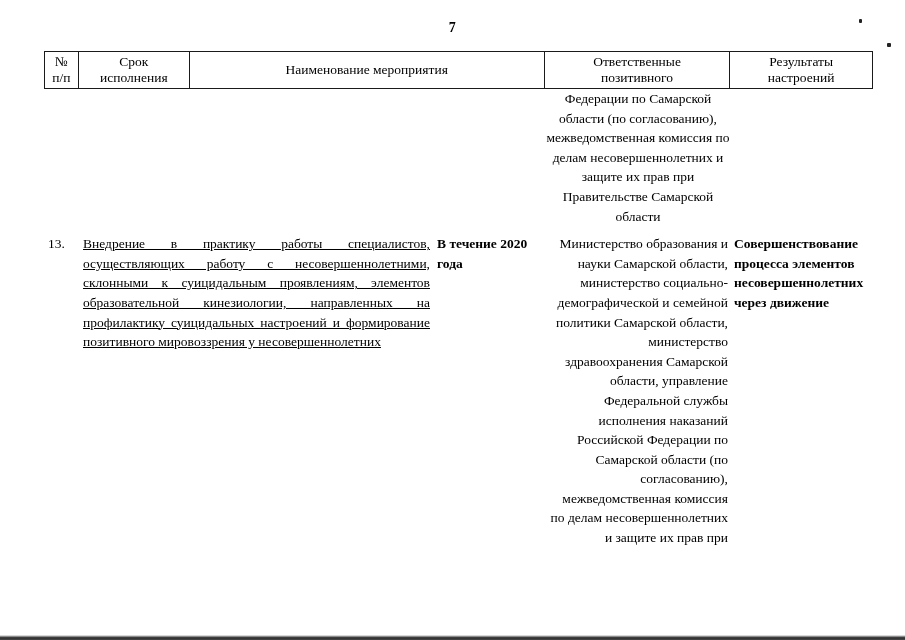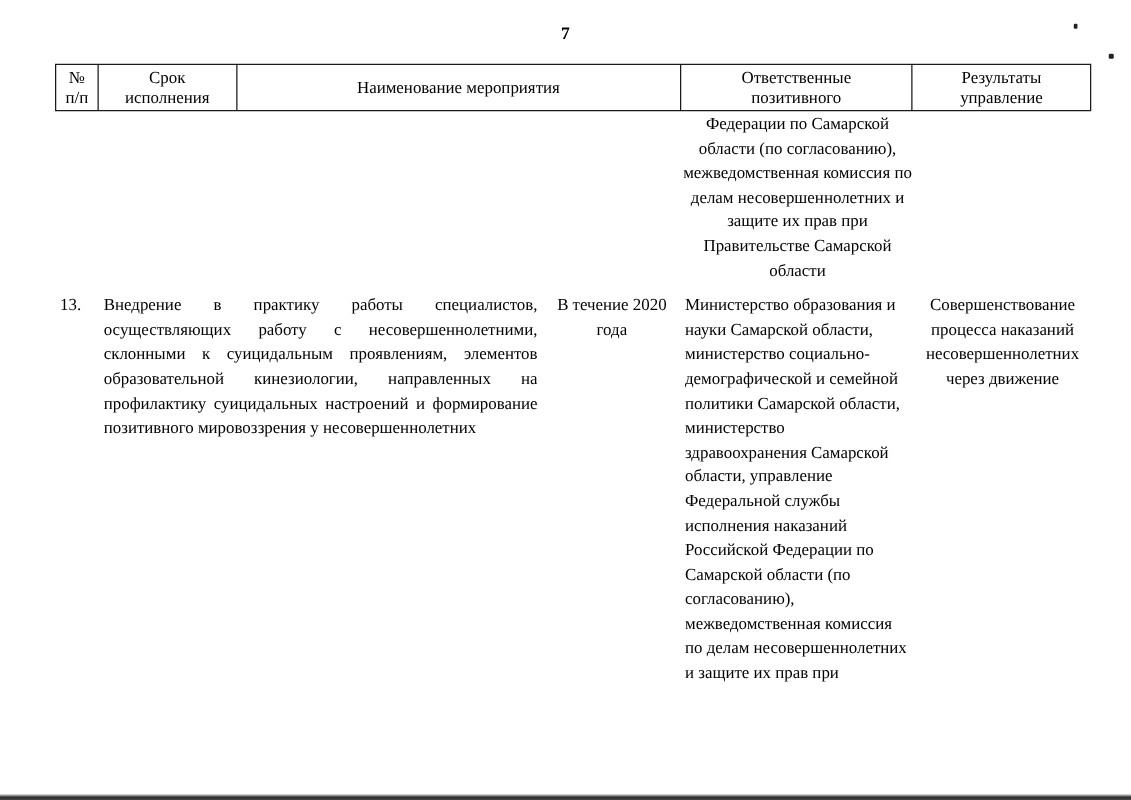--- a/index.html
+++ b/index.html
@@ -82,21 +82,22 @@
     font-size: 13.5px;
   }
   .cell-measure {
     text-align: justify;
     text-align-last: left;
     padding-left: 5px;
     padding-right: 4px;
     hyphens: none;
   }
   .cell-center {
-    text-align: center;
+    text-align: left;
+    font-weight: bold;
   }
 
   
   #continuation-row {
     display: flex;
   }
   #continuation-spacer-a { width: 34px; }
   #continuation-spacer-b { width: 356px; }
   #continuation-spacer-c { width: 111px; }
   #continuation-text {
@@ -104,25 +105,25 @@
     box-sizing: border-box;
     text-align: center;
     font-size: 13.5px;
     line-height: 19.6px;
     padding: 0 1px;
   }
   #continuation-spacer-e { width: 142px; }
 
   
   #row-13 { margin-top: 8px; }
-  #row-13 .cell-measure { padding-top: 0; }
+  #row-13 .cell-measure { padding-top: 0; text-decoration: underline; }
 
   
   .cell-executors {
-    text-align: left;
+    text-align: right;
   }
 
   
   .speckle {
     position: absolute;
     background: #222;
     border-radius: 1px;
   }
   #speckle-top-right-a { left: 859px; top: 19px; width: 3px; height: 4px; }
   #speckle-top-right-b { left: 887px; top: 43px; width: 4px; height: 4px; }
@@ -154,37 +155,37 @@
     </div>
     <div class="thead-cell col-2">
       <span>Наименование мероприятия</span>
     </div>
     <div class="thead-cell col-4">
       <span>Ответственные</span>
       <span>позитивного</span>
     </div>
     <div class="thead-cell col-5">
       <span>Результаты</span>
-      <span>управление</span>
+      <span>настроений</span>
     </div>
   </div>
 
   <div id="continuation-row">
     <div id="continuation-spacer-a"></div>
     <div id="continuation-spacer-b"></div>
     <div id="continuation-spacer-c"></div>
     <div id="continuation-text">Федерации по Самарской области (по согласованию), межведомственная комиссия по делам несовершеннолетних и защите их прав при Правительстве Самарской области</div>
     <div id="continuation-spacer-e"></div>
   </div>
 
   <div class="tbody-row" id="row-13">
     <div class="tbody-cell col-1 cell-num">13.</div>
     <div class="tbody-cell col-2 cell-measure">Внедрение в практику работы специалистов, осуществляющих работу с несовершеннолетними, склонными к суицидальным проявлениям, элементов образовательной кинезиологии, направленных на профилактику суицидальных настроений и формирование позитивного мировоззрения у несовершеннолетних</div>
     <div class="tbody-cell col-3 cell-center">В течение 2020 года</div>
     <div class="tbody-cell col-4 cell-executors">Министерство образования и науки Самарской области, министерство социально-демографической и семейной политики Самарской области, министерство здравоохранения Самарской области, управление Федеральной службы исполнения наказаний Российской Федерации по Самарской области (по согласованию), межведомственная комиссия по делам несовершеннолетних и защите их прав при</div>
-    <div class="tbody-cell col-5 cell-center">Совершенствование процесса наказаний несовершеннолетних через движение</div>
+    <div class="tbody-cell col-5 cell-center">Совершенствование процесса элементов несовершеннолетних через движение</div>
   </div>
 
 </div>
 
 <div class="speckle" id="speckle-top-right-a"></div>
 <div class="speckle" id="speckle-top-right-b"></div>
 <div id="scan-edge-bottom"></div>
 
 </body></html>

